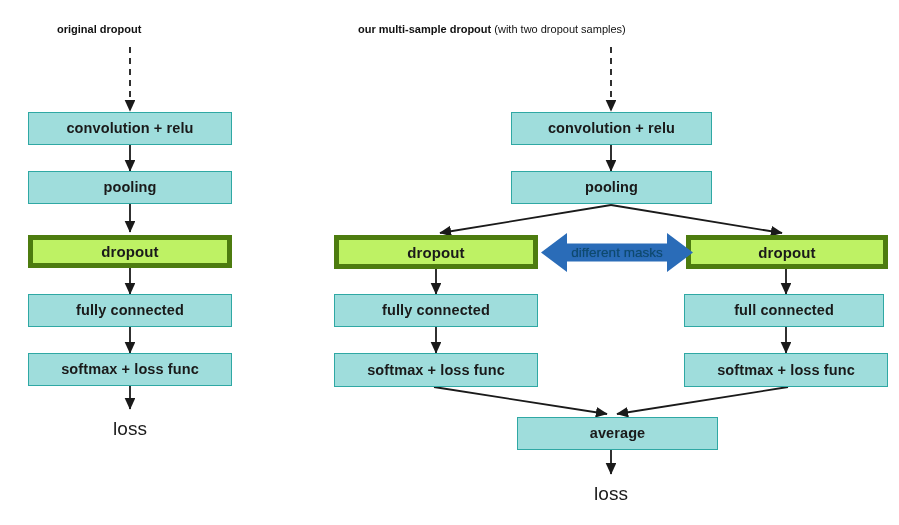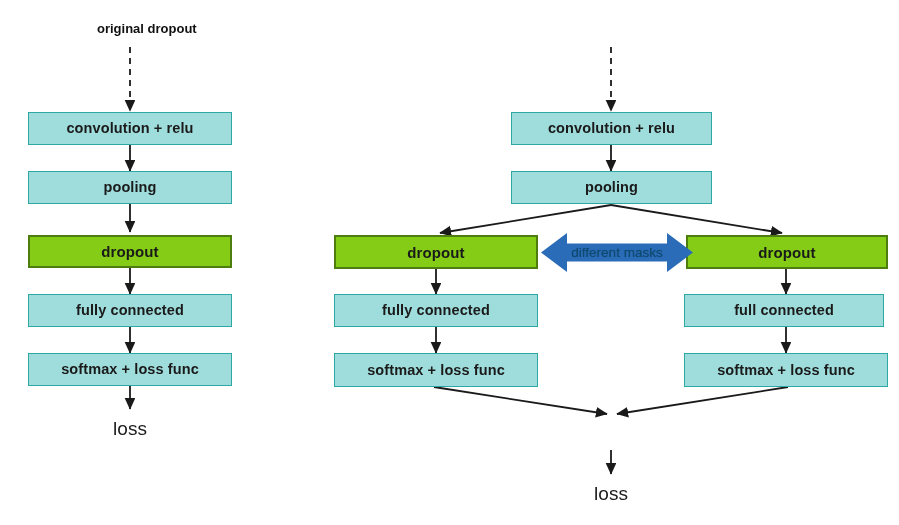--- a/index.html
+++ b/index.html
@@ -21,26 +21,25 @@
   svg.edges {
     position: absolute;
     left: 0;
     top: 0;
     width: 899px;
     height: 525px;
     pointer-events: none;
   }
   .title {
     position: absolute;
-    font-size: 13px;
+    font-size: 11px;
     font-weight: bold;
     color: #111111;
     white-space: nowrap;
     line-height: 18px;
-    margin-left: 40px;
   }
   .title .sub {
     font-weight: normal;
   }
   .node {
     position: absolute;
     box-sizing: border-box;
     display: flex;
     align-items: center;
     justify-content: center;
@@ -49,22 +48,22 @@
     line-height: 1;
     white-space: nowrap;
     letter-spacing: 0.1px;
     font-weight: bold;
   }
   .node.teal {
     background: #9fdddc;
     border: 1px solid #2fa8a4;
   }
   .node.purple {
-    background: #84cc16;
-    border: 2px solid #4d7c0f;
+    background: #bef264;
+    border: 5px solid #4d7c0f;
     font-weight: bold;
     font-size: 15px;
     justify-content: center;
   }
   .plainlabel {
     position: absolute;
     font-size: 19px;
     color: #1a1a1a;
     white-space: nowrap;
     text-align: center;
@@ -123,20 +122,23 @@
     <line x1="434" y1="387" x2="607" y2="414" stroke="#1a1a1a" stroke-width="1.8" marker-end="url(#ah)"></line>
     <line x1="788" y1="387" x2="617" y2="414" stroke="#1a1a1a" stroke-width="1.8" marker-end="url(#ah)"></line>
 
     <line x1="611" y1="450" x2="611" y2="474" stroke="#1a1a1a" stroke-width="1.8" marker-end="url(#ah)"></line>
   </svg>
 
   <div class="title" style="left:57px; top:20px;">
     <span>original dropout</span>
   </div>
 
+  <div class="title" style="left:358px; top:20px;">
+    <span>our multi-sample dropout</span><span class="sub"> (with two dropout samples)</span>
+  </div>
 
   <div class="node teal" style="left:28px; top:112px; width:204px; height:33px;">
     <span>convolution + relu</span>
   </div>
   <div class="node teal" style="left:28px; top:171px; width:204px; height:33px;">
     <span>pooling</span>
   </div>
   <div class="node purple" style="left:28px; top:235px; width:204px; height:33px;">
     <span>dropout</span>
   </div>
@@ -170,20 +172,23 @@
   <div class="node purple" style="left:686px; top:235px; width:202px; height:34px;">
     <span>dropout</span>
   </div>
   <div class="node teal" style="left:684px; top:294px; width:200px; height:33px;">
     <span>full connected</span>
   </div>
   <div class="node teal" style="left:684px; top:353px; width:204px; height:34px;">
     <span>softmax + loss func</span>
   </div>
 
+  <div class="node teal" style="left:517px; top:417px; width:201px; height:33px;">
+    <span>average</span>
+  </div>
   <div class="plainlabel" style="left:561px; top:483px; width:100px;">
     <span>loss</span>
   </div>
 
   <div class="bigarrow" style="left:541px; top:232px; width:152px; height:41px;">
     <svg width="152" height="41" viewBox="0 0 152 41">
       <polygon points="0,20.5 26,1 26,11.5 126,11.5 126,1 152,20.5 126,40 126,29.5 26,29.5 26,40" fill="#2a6cb8"></polygon>
     </svg>
     <span class="atext">different masks</span>
   </div>

